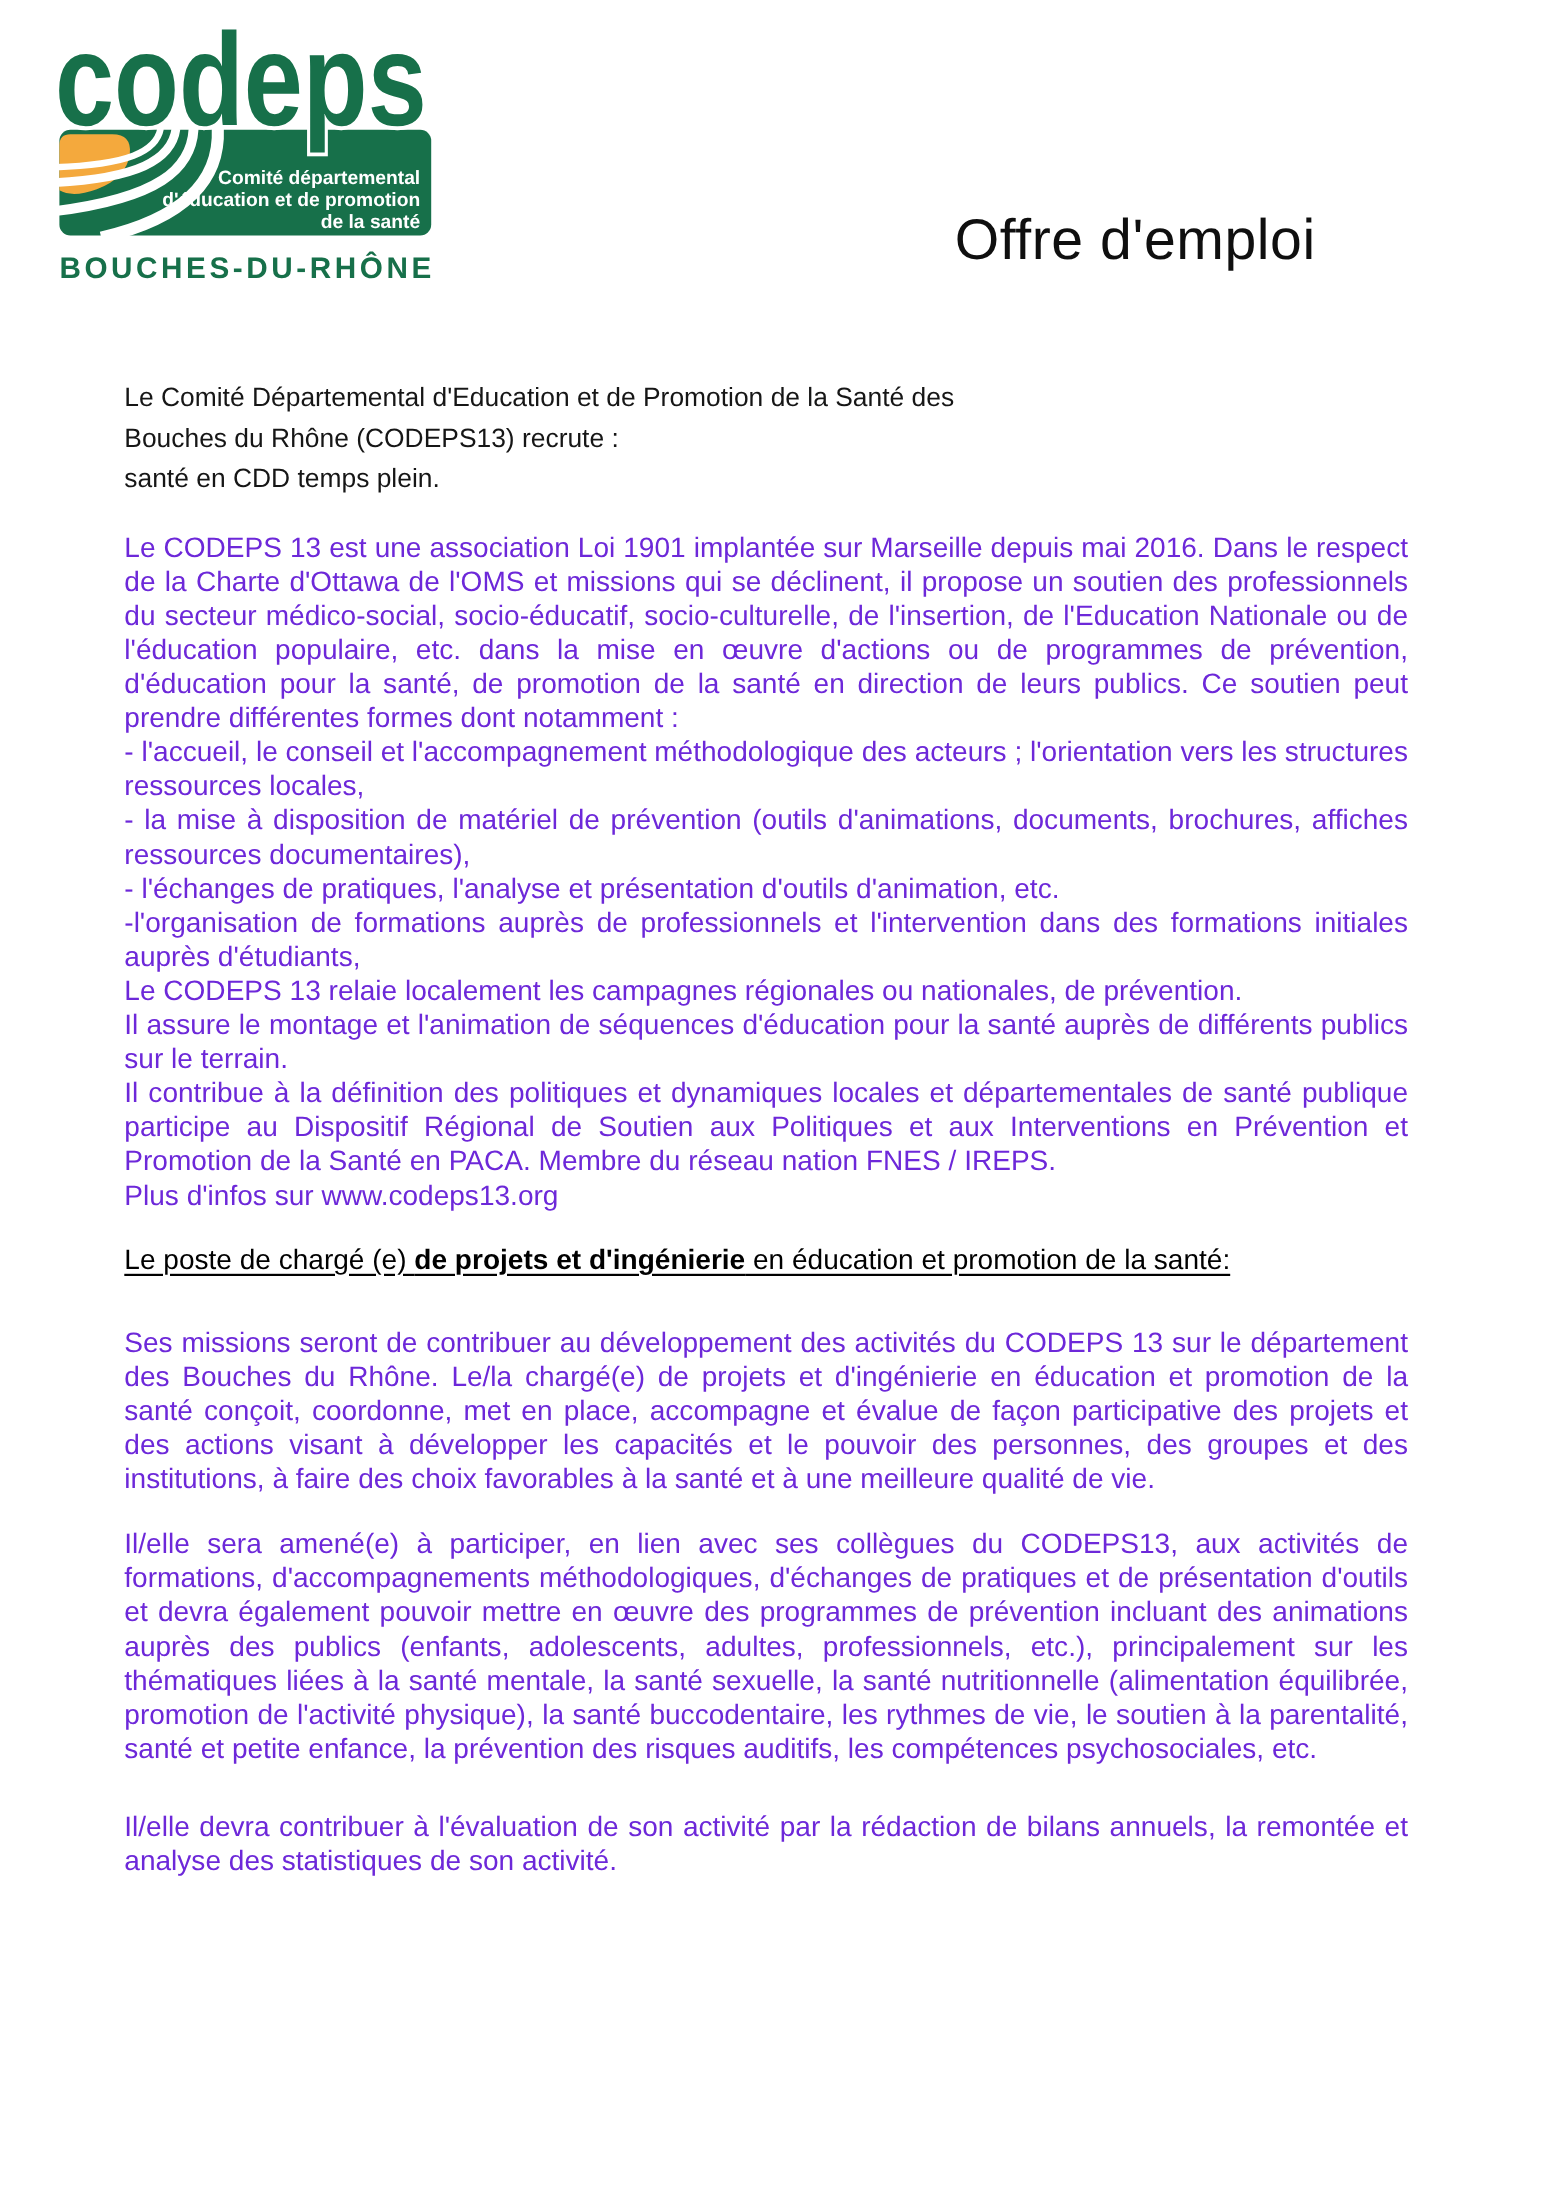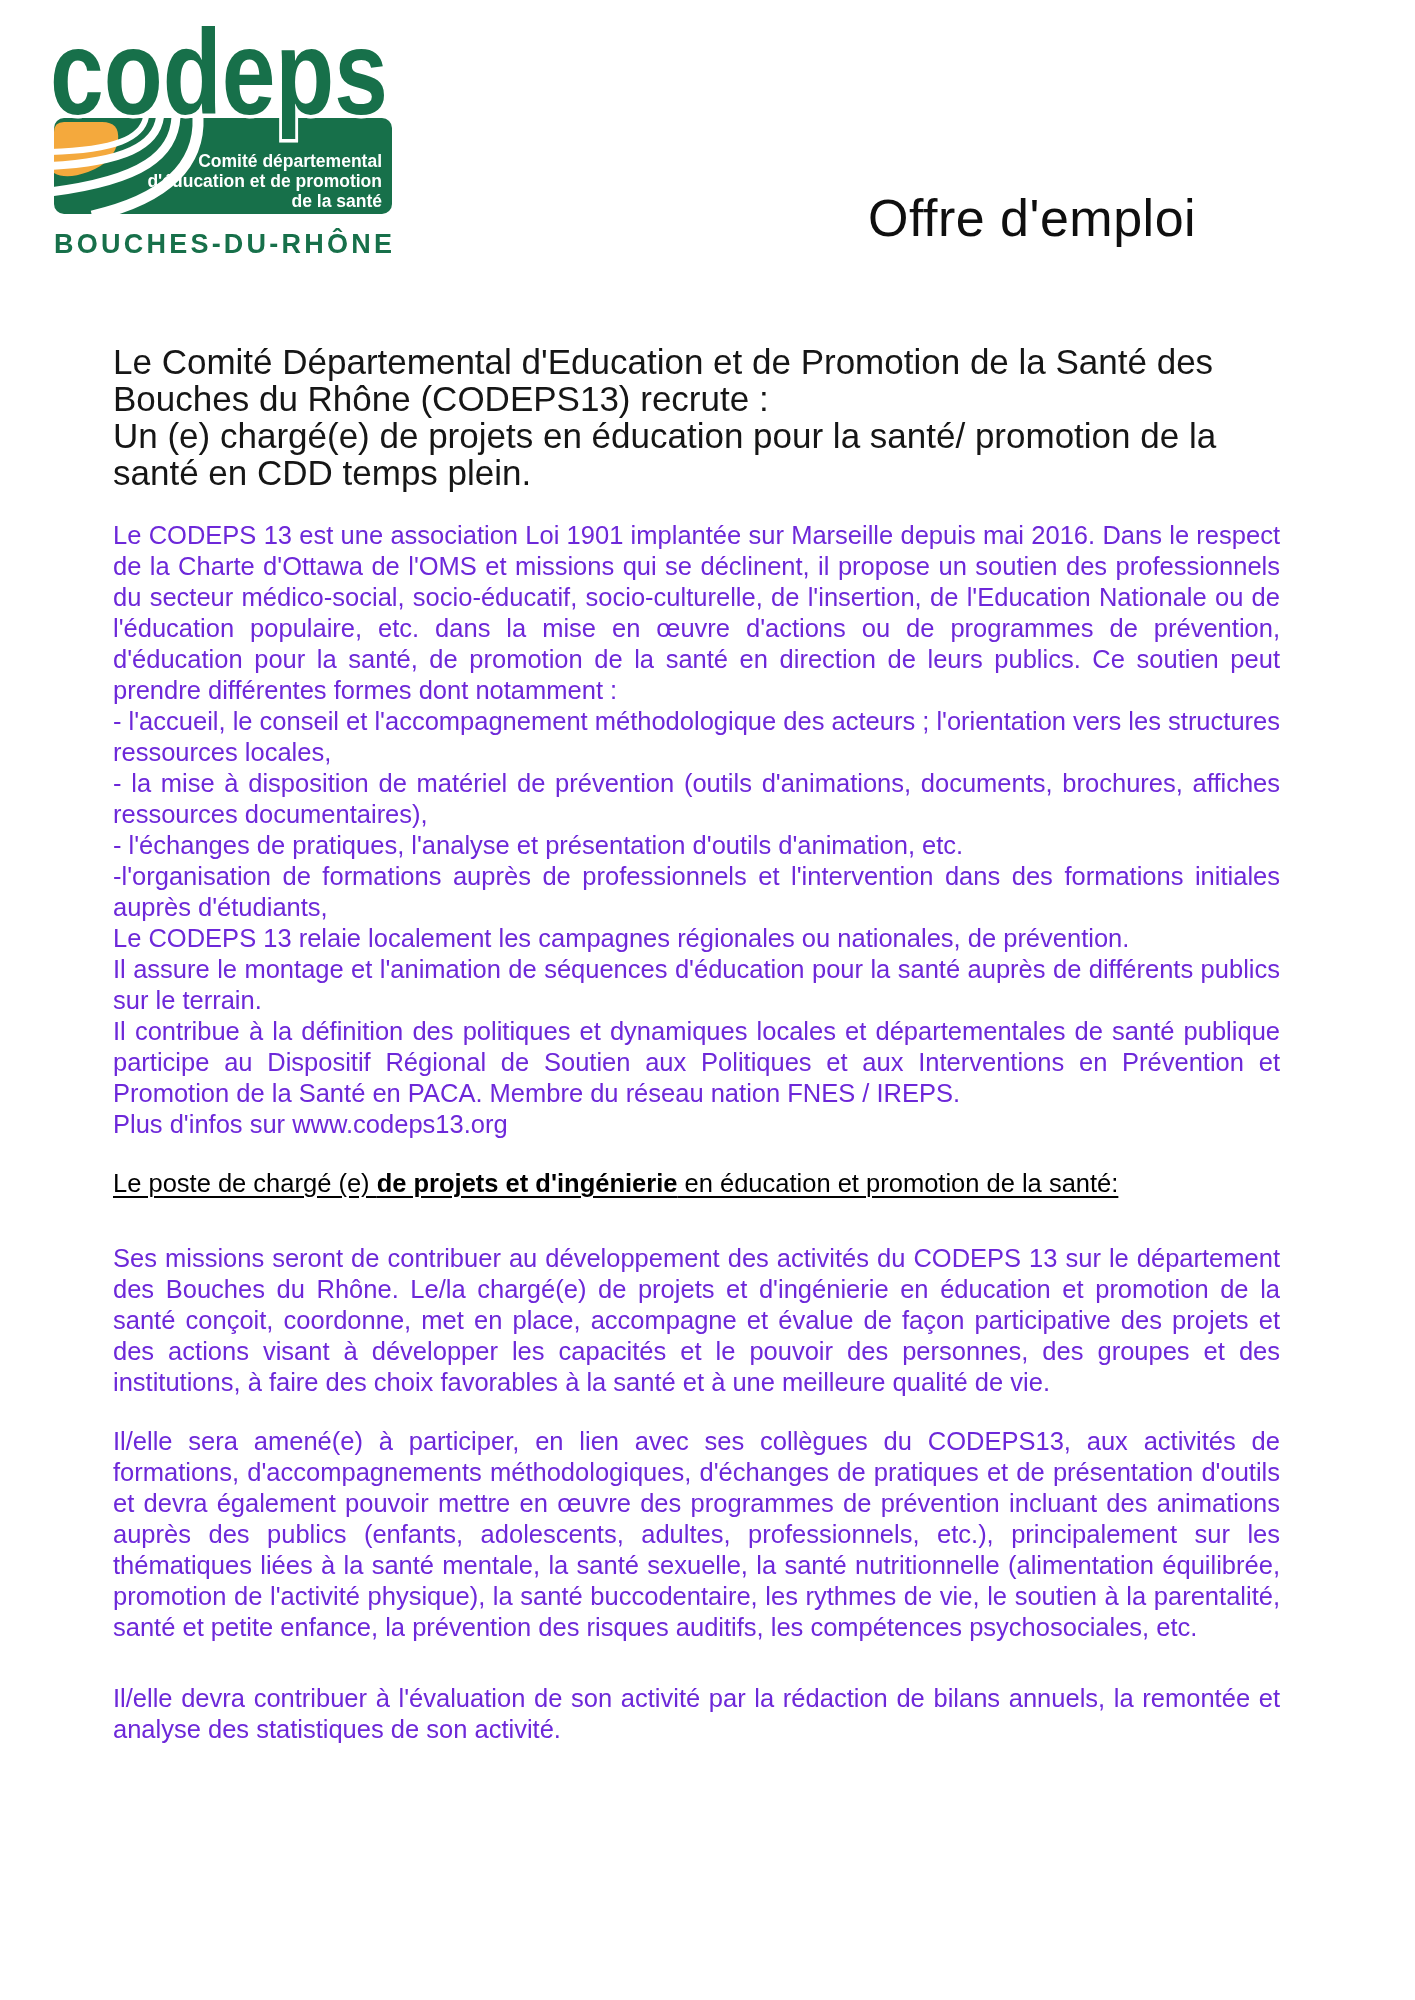--- a/index.html
+++ b/index.html
@@ -15,21 +15,21 @@
   .logo-svg{position:absolute;left:40px;top:20px;}
   .logo-svg text{font-family:"Liberation Sans", sans-serif;}
   .title{
     position:absolute;left:868px;top:188px;margin:0;
     font-size:52px;font-weight:400;color:#0f0f0f;letter-spacing:0.5px;
   }
   .content{
     position:absolute;left:0;top:343px;width:1415px;
     padding:0 135px 0 113px;box-sizing:border-box;
   }
-  .intro{font-size:35px;line-height:37px;color:#161616;}
+  .intro{font-size:24px;line-height:37px;color:#161616;}
   .para{font-size:25.5px;line-height:31px;text-align:justify;color:#6d28d9;}
   .about-p1{margin-top:29px;}
   .section-heading{
     margin-top:28px;
     font-size:25.5px;line-height:31px;white-space:nowrap;
     text-decoration:underline;
     text-decoration-thickness:2px;
     text-underline-offset:4px;
     color:#000000;
   }
@@ -63,21 +63,20 @@
     <text x="14" y="233" font-size="27" font-weight="bold" fill="#17704A" textLength="338" lengthAdjust="spacing">BOUCHES-DU-RHÔNE</text>
   </svg>
 
   <h1 class="title">Offre d'emploi</h1>
 
   <div class="content">
 
     <div class="intro">
       <div class="intro-line">Le Comité Départemental d'Education et de Promotion de la Santé des</div>
       <div class="intro-line">Bouches du Rhône (CODEPS13) recrute :</div>
-      <div class="intro-line">Un (e) chargé(e) de projets en éducation pour la santé/ promotion de la</div>
       <div class="intro-line">santé en CDD temps plein.</div>
     </div>
 
     <div class="para about-p1">Le CODEPS 13 est une association Loi 1901 implantée sur Marseille depuis mai 2016. Dans le respect de la Charte d'Ottawa de l'OMS et missions qui se déclinent, il propose un soutien des professionnels du secteur médico-social, socio-éducatif, socio-culturelle, de l'insertion, de l'Education Nationale ou de l'éducation populaire, etc. dans la mise en œuvre d'actions ou de programmes de prévention, d'éducation pour la santé, de promotion de la santé en direction de leurs publics.  Ce soutien peut prendre différentes formes dont notamment :</div>
     <div class="para">- l'accueil, le conseil et l'accompagnement méthodologique des acteurs ; l'orientation vers les structures ressources locales,</div>
     <div class="para">- la mise à disposition de matériel de prévention (outils d'animations, documents, brochures, affiches ressources documentaires),</div>
     <div class="para">- l'échanges de pratiques, l'analyse et présentation d'outils d'animation, etc.</div>
     <div class="para">-l'organisation de formations auprès de professionnels et l'intervention dans des formations initiales auprès d'étudiants,</div>
     <div class="para">Le CODEPS 13 relaie localement les campagnes régionales ou nationales, de prévention.</div>
     <div class="para">Il assure le montage et l'animation de séquences d'éducation pour la santé auprès de différents publics sur le terrain.</div>

